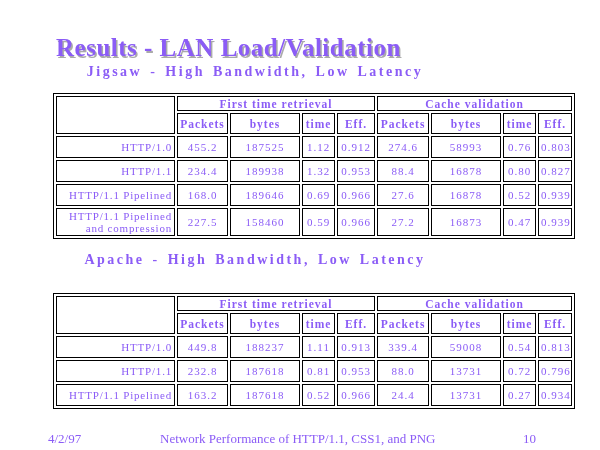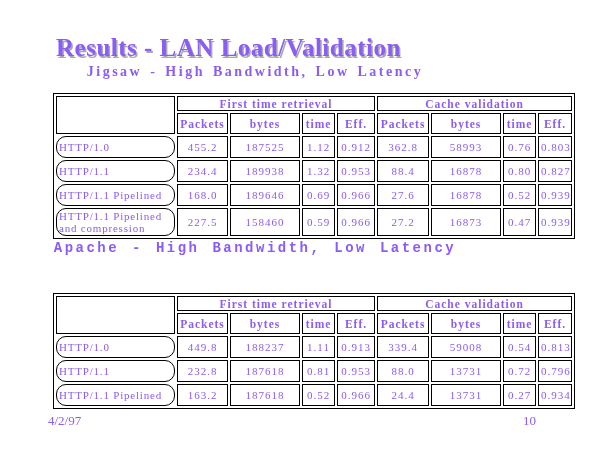--- a/index.html
+++ b/index.html
@@ -27,21 +27,21 @@
     left: 0;
     width: 510px;
     text-align: center;
     font-size: 14px;
     font-weight: bold;
     letter-spacing: 2.5px;
     word-spacing: 2px;
     white-space: nowrap;
   }
   .subtitle-jigsaw { top: 64px; }
-  .subtitle-apache { top: 240px; font-family: Liberation Mono, monospace; }
+  .subtitle-apache { top: 252px; }
   .tablewrap { position: absolute; left: 53px; }
   .tablewrap-jigsaw { top: 93px; }
   .tablewrap-apache { top: 293px; }
   table.results {
     border-collapse: separate;
     border-spacing: 2px;
     border: 1px solid #000000;
     background: #ffffff;
     table-layout: fixed;
     width: 500px;
@@ -59,26 +59,25 @@
     text-align: center;
     font-size: 11.5px;
   }
   table.results thead tr.group-row th { height: 13px; padding: 0 2px; }
   table.results thead tr.cols-row th { height: 17px; }
   table.results td {
     text-align: center;
     height: 18px;
   }
   table.results td.label {
-    text-align: left;
+    text-align: right;
     letter-spacing: 0.8px;
     line-height: 12px;
-    border-radius: 10px;
-  }
-  .footer { position: absolute; font-size: 13px; white-space: nowrap; }
+  }
+  .footer { position: absolute; font-size: 13px; white-space: nowrap; margin-top: 18px; }
   .footer-date { left: 48px; top: 413px; }
   .footer-center { left: 160px; top: 413px; }
   .footer-page { left: 523px; top: 413px; }
 </style>
 </head>
 <body>
 
 <div class="slide">
 
   <div class="title">Results - LAN Load/Validation</div>
@@ -115,21 +114,21 @@
             <th>Eff.</th>
           </tr>
         </thead>
         <tbody>
           <tr>
             <td class="label">HTTP/1.0</td>
             <td>455.2</td>
             <td>187525</td>
             <td>1.12</td>
             <td>0.912</td>
-            <td>362.8</td>
+            <td>274.6</td>
             <td>58993</td>
             <td>0.76</td>
             <td>0.803</td>
           </tr>
           <tr>
             <td class="label">HTTP/1.1</td>
             <td>234.4</td>
             <td>189938</td>
             <td>1.32</td>
             <td>0.953</td>
@@ -229,16 +228,17 @@
             <td>13731</td>
             <td>0.27</td>
             <td>0.934</td>
           </tr>
         </tbody>
       </table>
     </div>
 
   <div class="footer footer-date">4/2/97</div>
 
+  <div class="footer footer-center">Network Performance of HTTP/1.1, CSS1, and PNG</div>
 
   <div class="footer footer-page">10</div>
 
 </div>
 
 </body></html>

